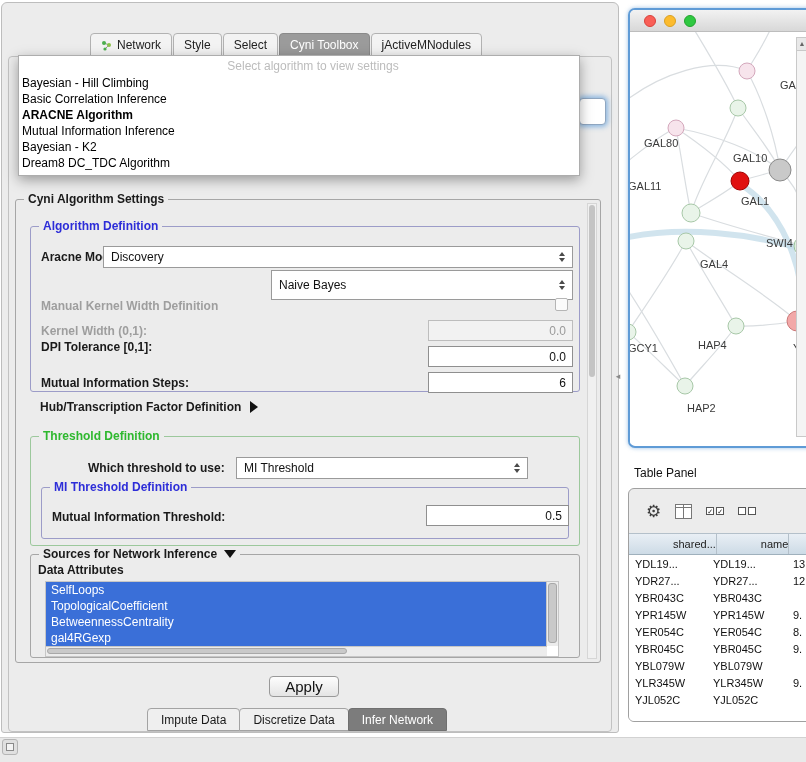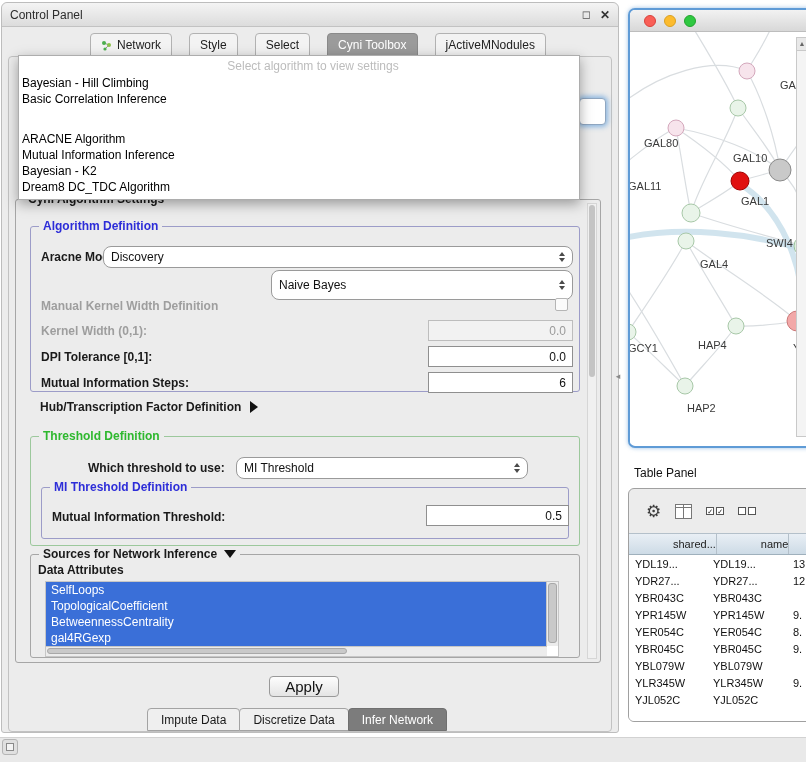--- a/index.html
+++ b/index.html
@@ -11,41 +11,41 @@
   .minifrag i{display:block;width:8px;height:8px;border:1px solid #8a8a8a;background:#f4f4f4;}
 
   
   .cp{position:absolute;left:1px;top:2px;width:618px;height:731px;background:#ececec;border:1px solid #bdbdbd;border-radius:6px 6px 3px 3px;}
   .cp-title{position:absolute;left:0;top:0;width:100%;height:24px;background:linear-gradient(#f4f4f4,#dcdcdc);border-bottom:1px solid #c2c2c2;border-radius:6px 6px 0 0;display:flex;align-items:center;padding:0 8px;}
   .cp-title-text{font-size:12px;color:#2c2c2c;}
   .cp-btns{margin-left:auto;display:flex;gap:9px;align-items:center;}
   .float-btn{font-size:11px;color:#555;line-height:1;}
   .close-btn{font-size:12px;font-weight:bold;color:#333;line-height:1;}
 
-  .tabbar{position:absolute;left:0;top:28px;width:100%;height:26px;display:flex;align-items:flex-end;padding-left:88px;gap:16px;}
+  .tabbar{position:absolute;left:0;top:28px;width:100%;height:26px;display:flex;align-items:flex-end;padding-left:88px;}
   .tab{height:24px;display:flex;align-items:center;gap:5px;padding:0 10px;border:1px solid #b2b2b2;border-radius:4px 4px 0 0;background:#f3f3f3;margin-right:1px;font-size:12px;color:#222;white-space:nowrap;}
   .tab.sel{background:#9b9b9b;border-color:#8a8a8a;color:#ffffff;}
 
   .cyni-panel{position:absolute;left:6px;top:53px;width:604px;height:676px;border:1px solid #c2c2c2;border-radius:4px;background:#ececec;}
 
   .combo-frag{position:absolute;left:577px;top:95px;width:27px;height:27px;background:#ffffff;border:1px solid #8fa6c0;border-radius:4px;box-shadow:0 0 5px 2px rgba(110,165,220,.75);z-index:5;}
 
   
   .group{position:absolute;border:1px solid #a6a6a6;border-radius:3px;}
   .gtitle{position:absolute;top:-8px;left:8px;background:#ececec;padding:0 4px;font-weight:bold;font-size:12px;color:#1a1a1a;white-space:nowrap;line-height:14px;}
   .gtitle.tblue{color:#2d2dd8;}
   .gtitle.tgreen{color:#2eb82e;}
   .group.bblue{border-color:#9c9cc8;}
   .group.bgreen{border-color:#9cc89c;}
 
   .lbl{position:absolute;font-weight:bold;font-size:12px;color:#1a1a1a;white-space:nowrap;line-height:14px;}
   .lbl.dis{color:#9e9e9e;}
   .lbl.plain{position:static;}
 
-  .combo{position:absolute;background:#ffffff;border:1px solid #9a9a9a;border-radius:8px;display:flex;align-items:center;padding:0 7px;font-size:12px;}
+  .combo{position:absolute;background:#ffffff;border:1px solid #9a9a9a;border-radius:0;display:flex;align-items:center;padding:0 7px;font-size:12px;}
   .cval{flex:1;white-space:nowrap;overflow:hidden;}
   .carrows{display:flex;flex-direction:column;gap:2px;margin-left:6px;}
   .carrows .tu{width:0;height:0;border-left:3.5px solid transparent;border-right:3.5px solid transparent;border-bottom:4.5px solid #4a4a4a;}
   .carrows .td{width:0;height:0;border-left:3.5px solid transparent;border-right:3.5px solid transparent;border-top:4.5px solid #4a4a4a;}
 
   .field{position:absolute;background:#ffffff;border:1px solid #8f8f8f;display:flex;align-items:center;justify-content:flex-end;padding:0 6px;font-size:12px;color:#111;}
   .field.dis{background:#f2f2f2;color:#9a9a9a;border-color:#bdbdbd;}
 
   .checkbox{position:absolute;width:13px;height:13px;background:#fbfbfb;border:1px solid #b5b5b5;border-radius:2px;}
 
@@ -66,21 +66,21 @@
   .apply{position:absolute;left:267px;top:673px;width:70px;height:21px;border:1px solid #999999;border-radius:4px;background:linear-gradient(#fdfdfd,#e4e4e4);font-family:"Liberation Sans",sans-serif;font-size:15px;color:#111;}
 
   .btabs{position:absolute;left:145px;top:705px;display:flex;height:23px;}
   .btab{border:1px solid #a3a3a3;background:#efefef;border-radius:4px 4px 0 0;display:flex;align-items:center;justify-content:center;font-size:12px;margin-right:-1px;padding:0 13px;white-space:nowrap;color:#1a1a1a;}
   .btab.sel{background:#7c7c7c;color:#ffffff;border-color:#707070;}
 
   
   .popup{position:absolute;left:18px;top:55px;width:562px;background:#ffffff;border:1px solid #adadad;box-shadow:0 4px 12px rgba(0,0,0,.35);z-index:60;padding:2px 0 4px 0;}
   .popup-ph{text-align:center;color:#bcbcbc;line-height:17px;font-size:12px;margin-left:28px;}
   .popup-item{line-height:16px;padding-left:3px;font-size:12px;color:#000;}
-  .popup-item.bold{font-weight:normal;margin-top:24px;}
+  .popup-item.bold{font-weight:bold;}
 
   
   .netwin{position:absolute;left:628px;top:8px;width:202px;height:440px;border:2px solid #5f9bd6;border-radius:7px;background:#ffffff;overflow:hidden;box-shadow:0 0 4px rgba(90,150,210,.6);}
   .net-title{height:22px;background:linear-gradient(#f2f2f2,#d8d8d8);border-bottom:1px solid #bdbdbd;display:flex;align-items:center;padding-left:14px;gap:8px;}
   .tl{width:12px;height:12px;border-radius:50%;}
   .tl.red{background:#f95f57;border:1px solid #d8423c;}
   .tl.yel{background:#fcbb2e;border:1px solid #d9a022;}
   .tl.grn{background:#2fc841;border:1px solid #24a32f;}
   .net-canvas{position:relative;height:412px;background:#ffffff;}
   .net-canvas svg{position:absolute;left:0;top:0;}
@@ -106,27 +106,20 @@
 </style>
 </head>
 <body>
 
 <div class="strip"></div>
 <div class="minifrag">
     <i></i>
   </div>
 
 <div class="cp">
-  <div class="cp-title">
-    <span class="cp-title-text">Control Panel</span>
-    <span class="cp-btns">
-      <span class="float-btn">◻</span>
-      <span class="close-btn">✕</span>
-    </span>
-  </div>
 
   <div class="tabbar">
     <div class="tab">
       <svg width="11" height="11" viewBox="0 0 11 11">
           <path d="M3,3 L8,5 L4,9" stroke="#888" fill="none" stroke-width="0.9"></path>
           <circle cx="3" cy="3" r="2" fill="#4caf50"></circle>
           <circle cx="8" cy="5" r="2" fill="#8bc34a"></circle>
           <circle cx="4" cy="9" r="1.6" fill="#4caf50"></circle>
         </svg>
       <span>Network</span>
@@ -176,21 +169,21 @@
       </div>
 
       <span class="lbl dis" style="left:10px;top:72px;">Manual Kernel Width Definition</span>
       <span class="checkbox" style="left:524px;top:71px;"></span>
 
       <span class="lbl dis" style="left:10px;top:97px;">Kernel Width (0,1):</span>
       <div class="field dis" style="left:397px;top:93px;width:145px;height:21px;">
         <span>0.0</span>
       </div>
 
-      <span class="lbl" style="left:10px;top:123px;">DPI Tolerance [0,1]:</span>
+      <span class="lbl" style="left:10px;top:113px;">DPI Tolerance [0,1]:</span>
       <div class="field" style="left:397px;top:119px;width:145px;height:21px;">
         <span>0.0</span>
       </div>
 
       <span class="lbl" style="left:10px;top:149px;">Mutual Information Steps:</span>
       <div class="field" style="left:397px;top:145px;width:145px;height:21px;">
         <span>6</span>
       </div>
     </div>
 

